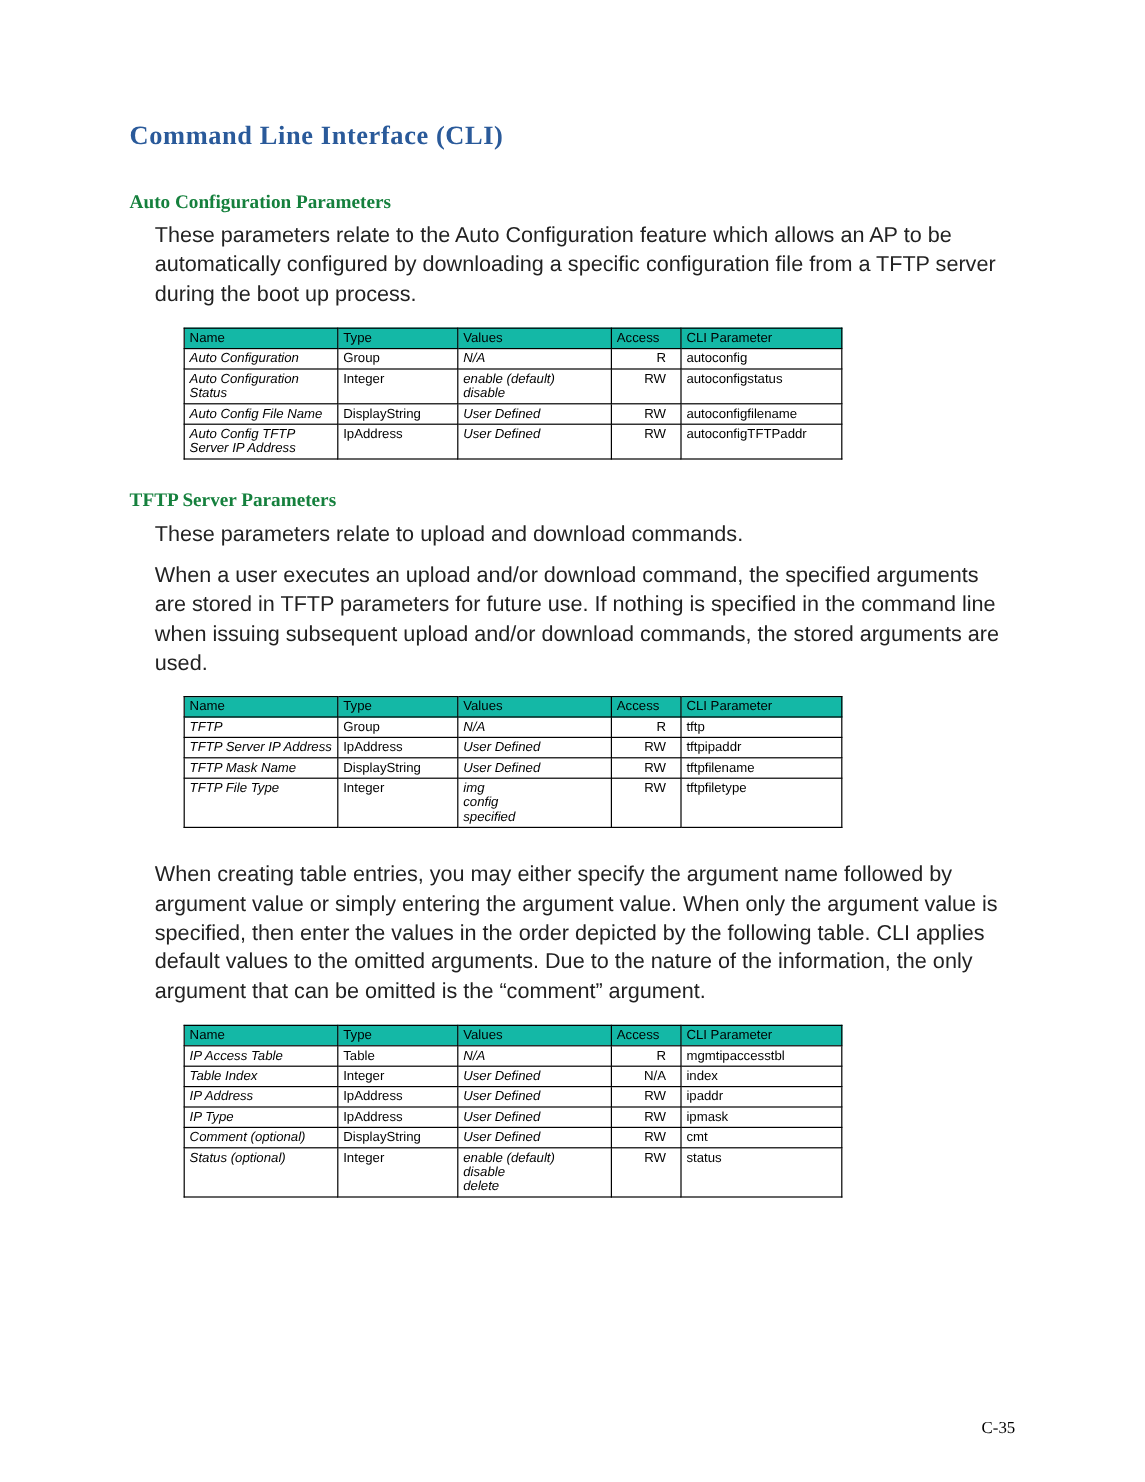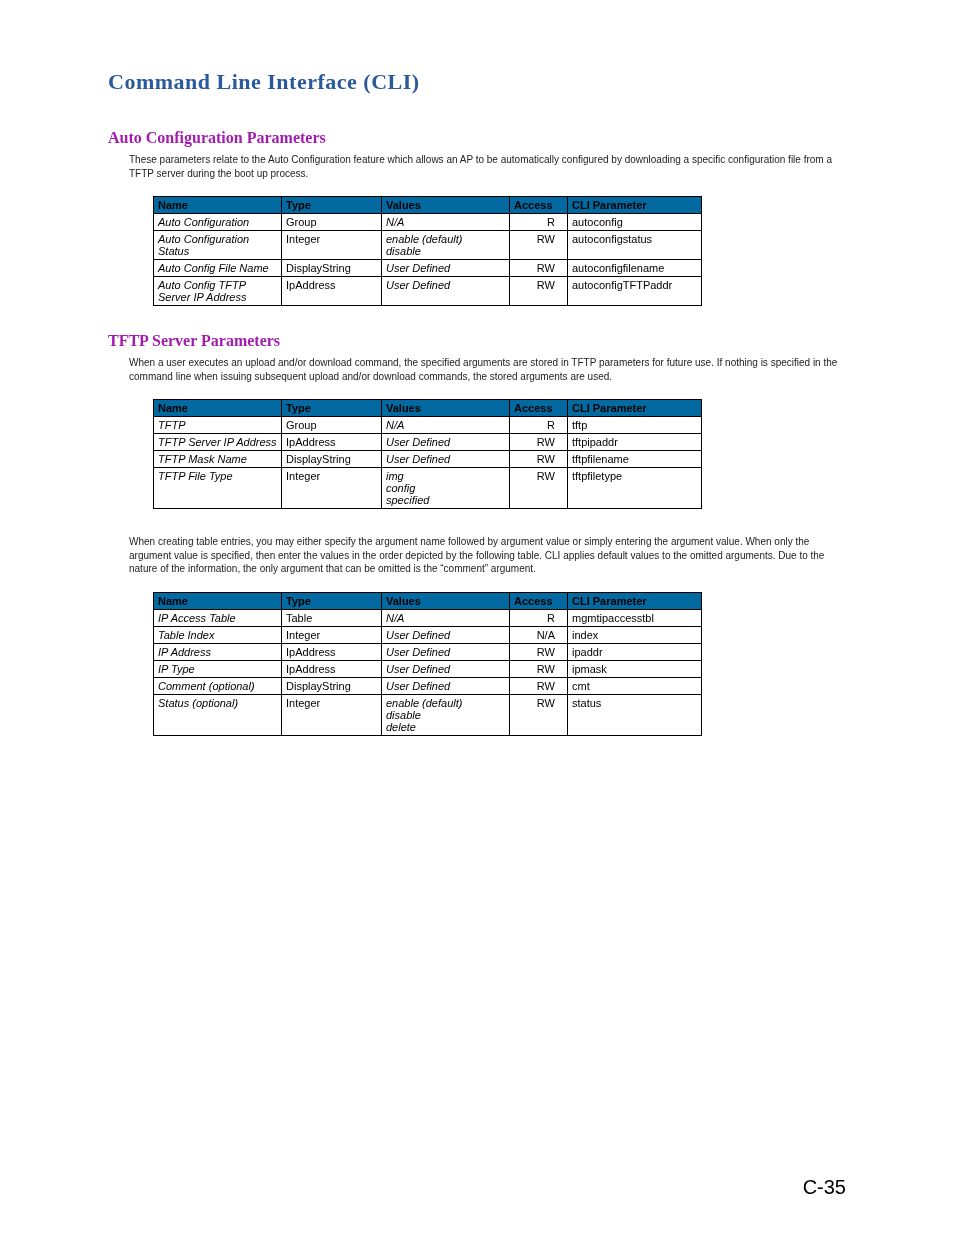--- a/index.html
+++ b/index.html
@@ -7,73 +7,73 @@
     padding: 0;
     font-family: Arial, Helvetica, sans-serif;
     background: #fff;
     color: #000;
   }
   .page {
     width: 954px;
     height: 1235px;
     position: relative;
     box-sizing: border-box;
-    padding: 69px 108px 40px 108px;
+    padding: 100px 108px 40px 108px;
   }
   .main-title {
     color: #2a5a9a;
     font-family: "Times New Roman", Times, serif;
     font-size: 22px;
     font-weight: bold;
     letter-spacing: 0.5px;
     margin-bottom: 34px;
   }
   .section-title {
     font-family: "Times New Roman", Times, serif;
     font-size: 16px;
     font-weight: bold;
-    color: #a21caf;
+    color: #15803d;
     margin-top: 6px;
     margin-bottom: 6px;
   }
   .body-text {
-    font-size: 10px;
+    font-size: 18px;
     line-height: 1.35;
     margin: 0 0 10px 21px;
     color: #222;
   }
   table.param-table {
     border-collapse: collapse;
     margin: 16px 0 26px 45px;
     font-size: 11px;
     width: 548px;
     table-layout: fixed;
   }
   table.param-table th, table.param-table td {
     border: 1px solid #000;
     padding: 2px 4px 2px 4px;
     vertical-align: top;
     text-align: left;
   }
   table.param-table th {
-    font-weight: bold;
-    background: #0369a1;
+    font-weight: normal;
+    background: #14b8a6;
   }
   table.param-table col.c-name   { width: 128px; }
   table.param-table col.c-type   { width: 100px; }
   table.param-table col.c-values { width: 128px; }
   table.param-table col.c-access { width: 58px; }
   table.param-table col.c-cli    { width: 134px; }
   table.param-table td.access-cell { text-align: right; padding-right: 12px; }
   .page-num {
     position: absolute;
     bottom: 36px;
     right: 108px;
-    font-size: 20px;
-    font-family: Liberation Sans, sans-serif;
+    font-size: 14px;
+    font-family: Liberation Serif, serif;
     margin-left: 20px;
   }
   .multiline { white-space: pre-line; font-style: italic; }
 </style>
 </head>
 <body>
 
 <div class="page">
 
   <div class="main-title">Command Line Interface (CLI)</div>
@@ -124,20 +124,21 @@
         <td class="multiline">Auto Config TFTP Server IP Address</td>
         <td>IpAddress</td>
         <td class="multiline">User Defined</td>
         <td class="access-cell">RW</td>
         <td>autoconfigTFTPaddr</td>
       </tr>
     </tbody>
   </table>
 
   <div class="section-title">TFTP Server Parameters</div>
+  <p class="body-text">These parameters relate to upload and download commands.</p>
   <p class="body-text">When a user executes an upload and/or download command, the specified arguments are stored in TFTP parameters for future use. If nothing is specified in the command line when issuing subsequent upload and/or download commands, the stored arguments are used.</p>
   <table class="param-table">
     <colgroup>
         <col class="c-name">
         <col class="c-type">
         <col class="c-values">
         <col class="c-access">
         <col class="c-cli">
       </colgroup>
     <thead>

